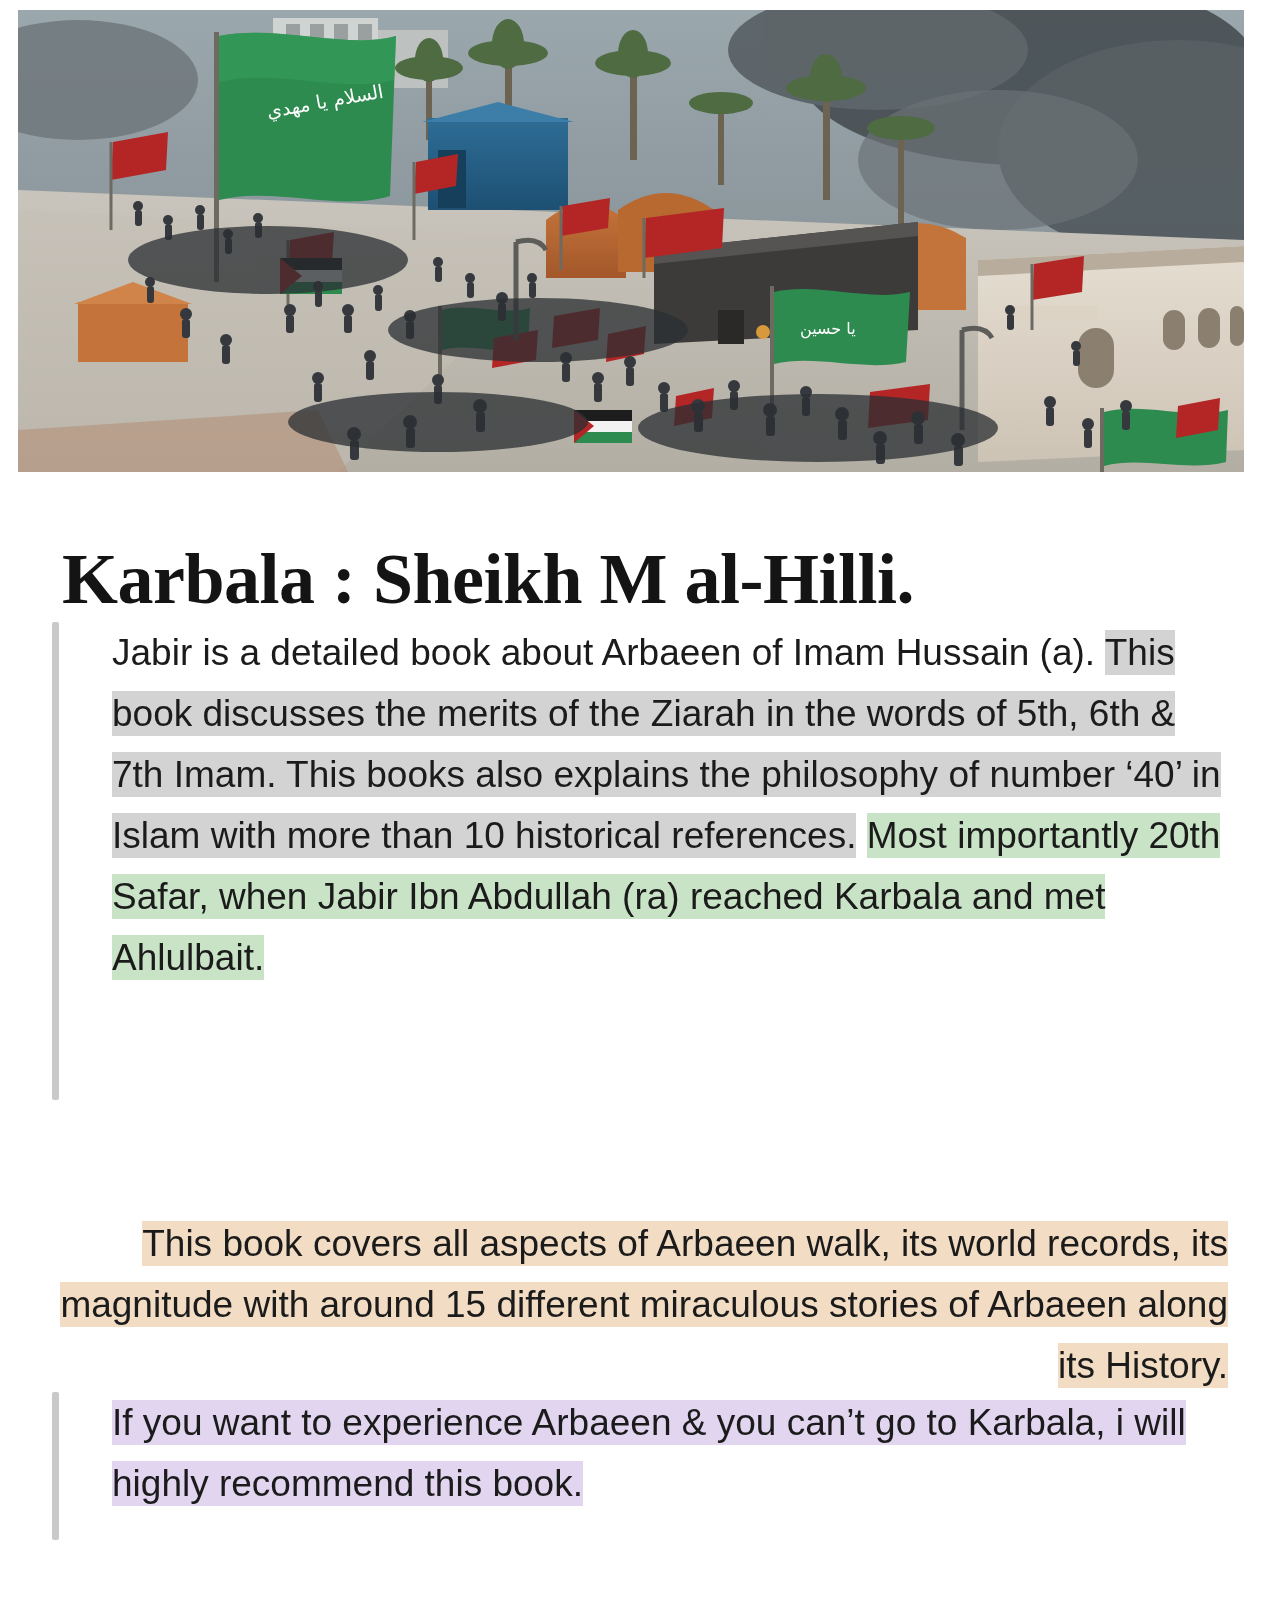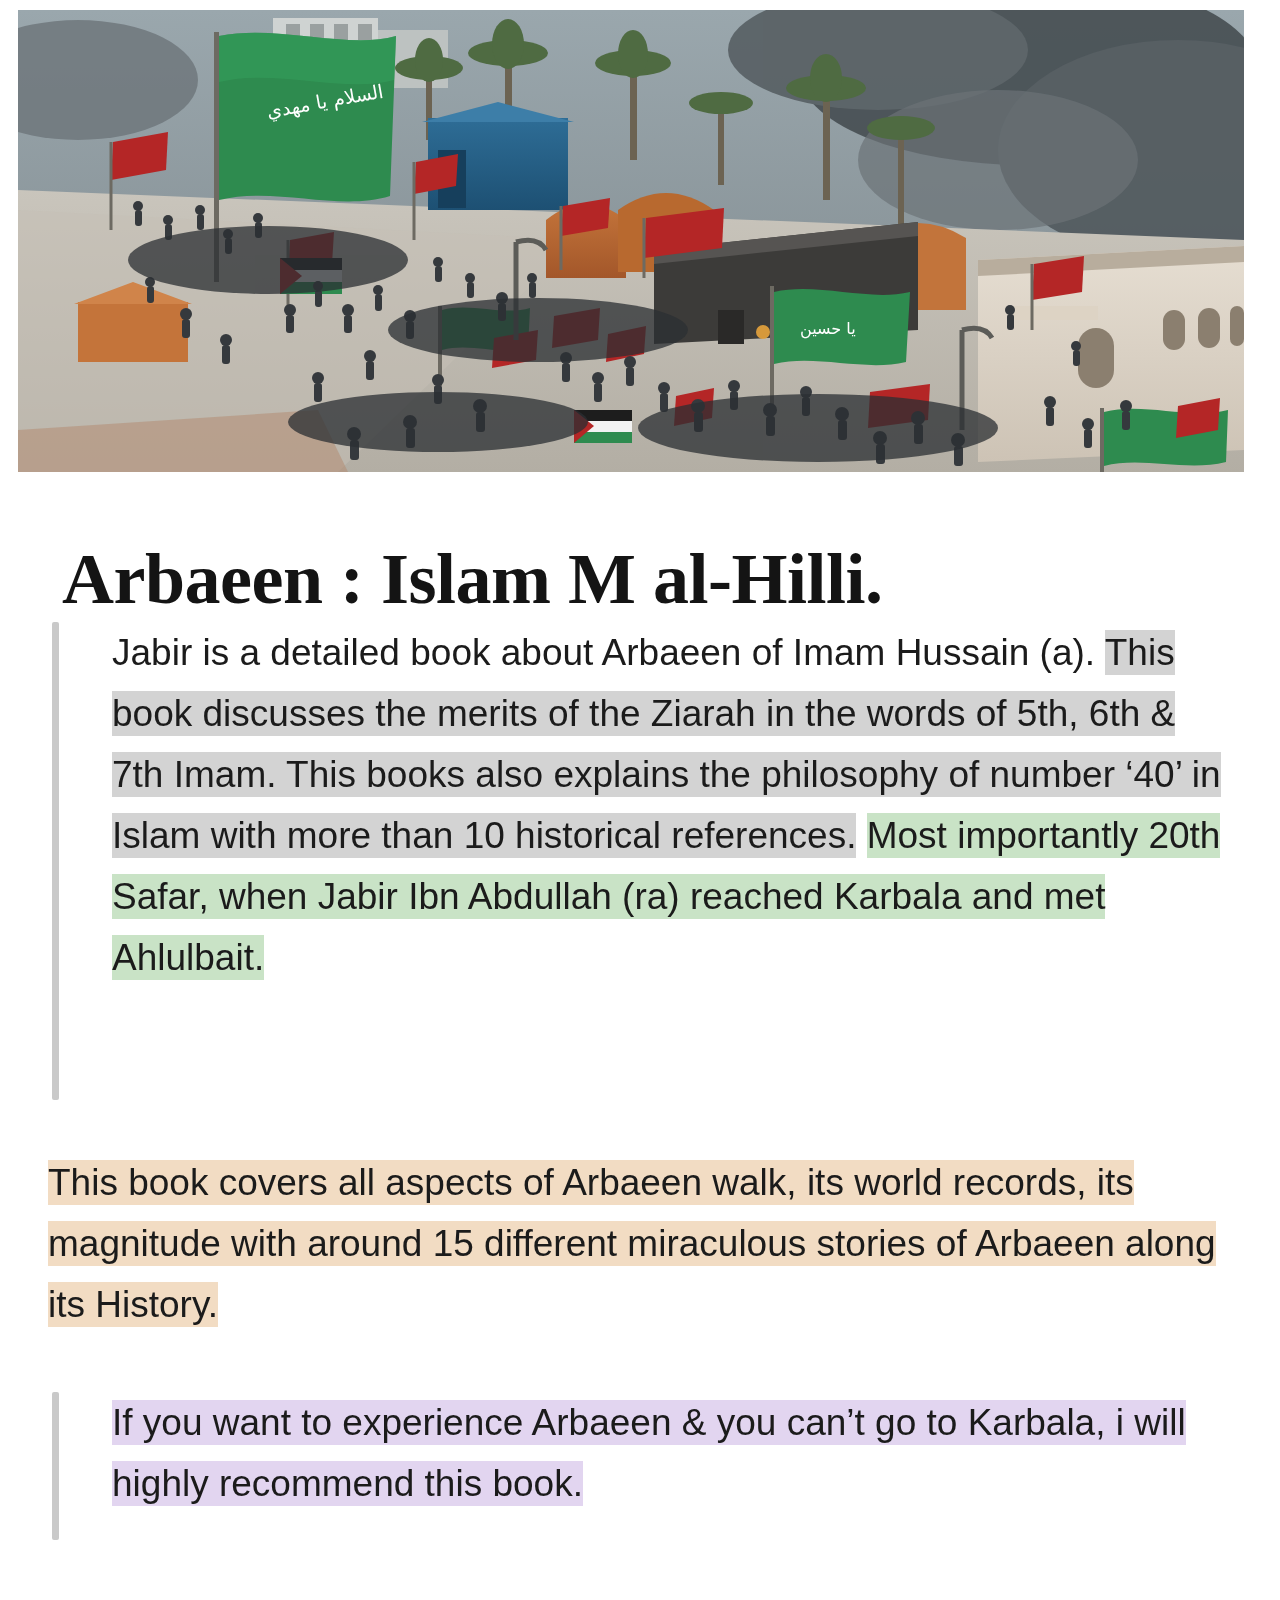--- a/index.html
+++ b/index.html
@@ -71,22 +71,23 @@
   #bar1 { left: 52px; top: 622px; height: 478px; }
 
   .hl-gray   { background: #d3d3d3; padding: 2px 0; box-decoration-break: clone; text-align: right; -webkit-box-decoration-break: clone; }
   .hl-green  { background: #c9e3c6; padding: 2px 0; box-decoration-break: clone; -webkit-box-decoration-break: clone; }
   .hl-peach  { background: #f2dcc3; padding: 2px 0; box-decoration-break: clone; -webkit-box-decoration-break: clone; }
   .hl-purple { background: #e2d5f0; padding: 2px 0; box-decoration-break: clone; -webkit-box-decoration-break: clone; }
 
   
   #para2 {
     left: 48px;
-    top: 1152px;
+    top: 1213px;
     width: 1180px;
+    text-align: right;
   }
 
   
   #para3 {
     left: 112px;
     top: 1392px;
     width: 1110px;
   }
   #bar3 { left: 52px; top: 1392px; height: 148px; }
 </style>
@@ -367,21 +368,21 @@
       </g>
       <g fill="#2b2f33" opacity="0.75">
         <ellipse cx="250" cy="250" rx="140" ry="34"></ellipse>
         <ellipse cx="520" cy="320" rx="150" ry="32"></ellipse>
         <ellipse cx="800" cy="418" rx="180" ry="34"></ellipse>
         <ellipse cx="420" cy="412" rx="150" ry="30"></ellipse>
       </g>
     </svg>
   </div>
 
-  <h1 class="title">Arbaeen : Islam M al-Hilli.</h1>
+  <h1 class="title">Karbala : Sheikh M al-Hilli.</h1>
 
   <div class="bar" id="bar1"></div>
   <div class="block" id="para1">
     <p>
       <span>Jabir is a detailed book about Arbaeen of Imam Hussain (a).</span>
       <span class="hl-gray">This book discusses the merits of the Ziarah in the words of 5th, 6th &amp; 7th Imam. This books also explains the philosophy of number ‘40’ in Islam with more than 10 historical references.</span>
       <span class="hl-green">Most importantly 20th Safar, when Jabir Ibn Abdullah (ra) reached Karbala and met Ahlulbait.</span>
     </p>
   </div>
 

